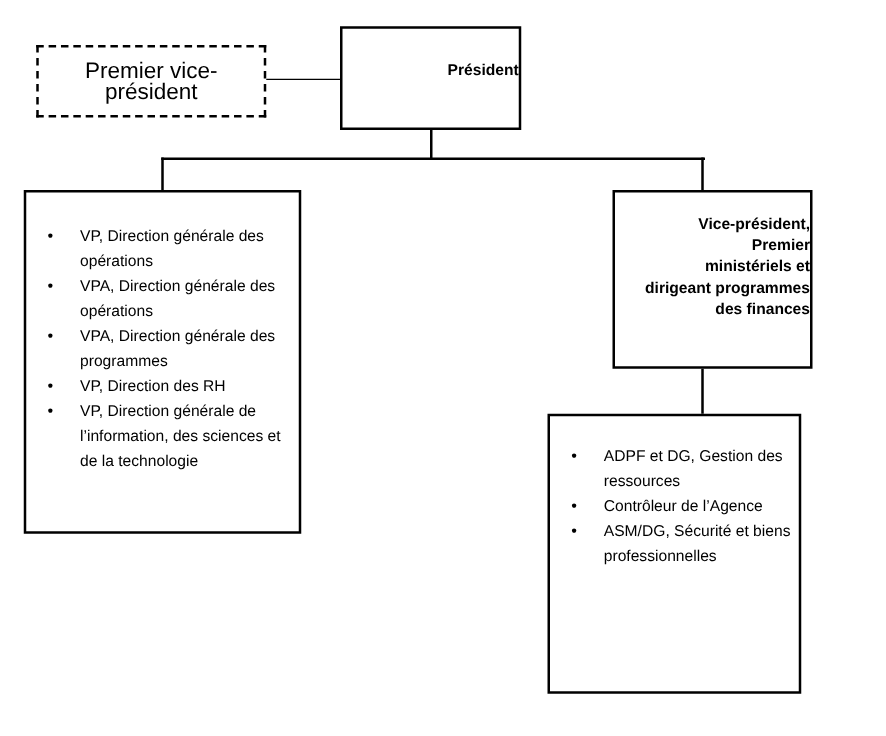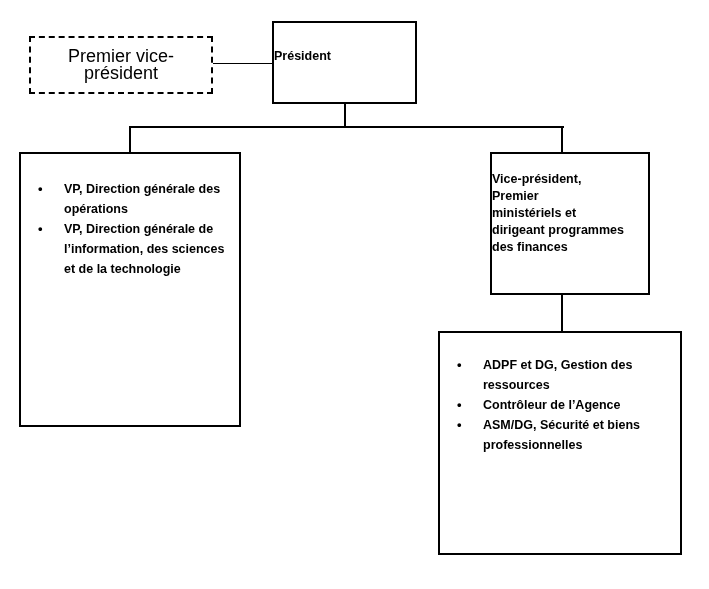--- a/index.html
+++ b/index.html
@@ -32,21 +32,21 @@
     border: 2px dashed #000000;
   }
 
   
   .node-title {
     display: flex;
     justify-content: center;
     font-weight: bold;
     font-size: 12.5px;
     line-height: 17px;
-    text-align: left;
+    text-align: right;
   }
   .node-title .node-title-text {
     display: block;
     width: 100%;
   }
 
   
   .node-plain {
     display: flex;
     justify-content: center;
@@ -56,21 +56,20 @@
     text-align: center;
   }
   .node-plain .node-title-text {
     display: block;
     width: 100%;
   }
 
   
   .node-list {
     padding: 0;
-    font-weight: bold;
   }
   .node-list ul {
     list-style: none;
     margin: 0;
     padding: 0;
   }
   .node-list li {
     position: relative;
     font-size: 12.5px;
     line-height: 20px;
@@ -122,35 +121,38 @@
     <span class="node-title-text">Premier vice-président</span>
   </div>
 
   <div class="node node-solid node-title" style="left:272px; top:21px; width:145px; height:83px; align-items:flex-start; padding-top:25px;">
     <span class="node-title-text">Président</span>
   </div>
 
   <div class="node node-solid node-list" style="left:19px; top:152px; width:222px; height:275px; padding-top:25px;">
     <ul>
       <li>VP, Direction générale des opérations</li>
+      <li>VPA, Direction générale des opérations</li>
+      <li>VPA, Direction générale des programmes</li>
+      <li>VP, Direction des RH</li>
       <li>VP, Direction générale de l’information, des sciences et de la technologie</li>
     </ul>
   </div>
 
   <div class="node node-solid node-title" style="left:490px; top:152px; width:160px; height:143px; align-items:flex-start; padding-top:17px;">
     <span class="node-title-text">
       <span>Vice-président,</span><br>
       <span>Premier</span><br>
       <span>ministériels et</span><br>
       <span>dirigeant programmes</span><br>
       <span>des finances</span>
     </span>
   </div>
 
-  <div class="node node-solid node-list" style="left:438px; top:331px; width:244px; height:224px; padding-top:22px;">
+  <div class="node node-solid node-list" style="left:438px; top:331px; width:203px; height:224px; padding-top:22px;">
     <ul>
       <li>ADPF et DG, Gestion des ressources</li>
       <li>Contrôleur de l’Agence</li>
       <li>ASM/DG, Sécurité et biens professionnelles</li>
     </ul>
   </div>
 
 </div>
 
 </body></html>

